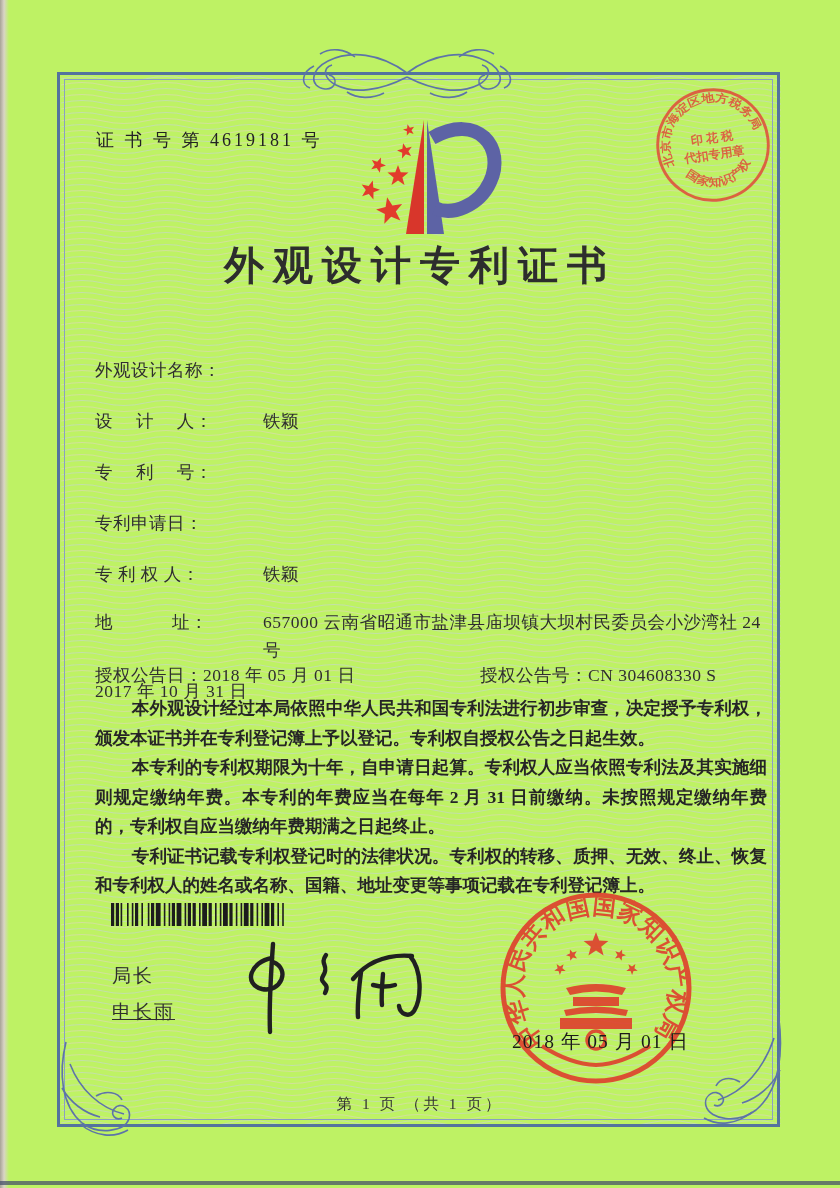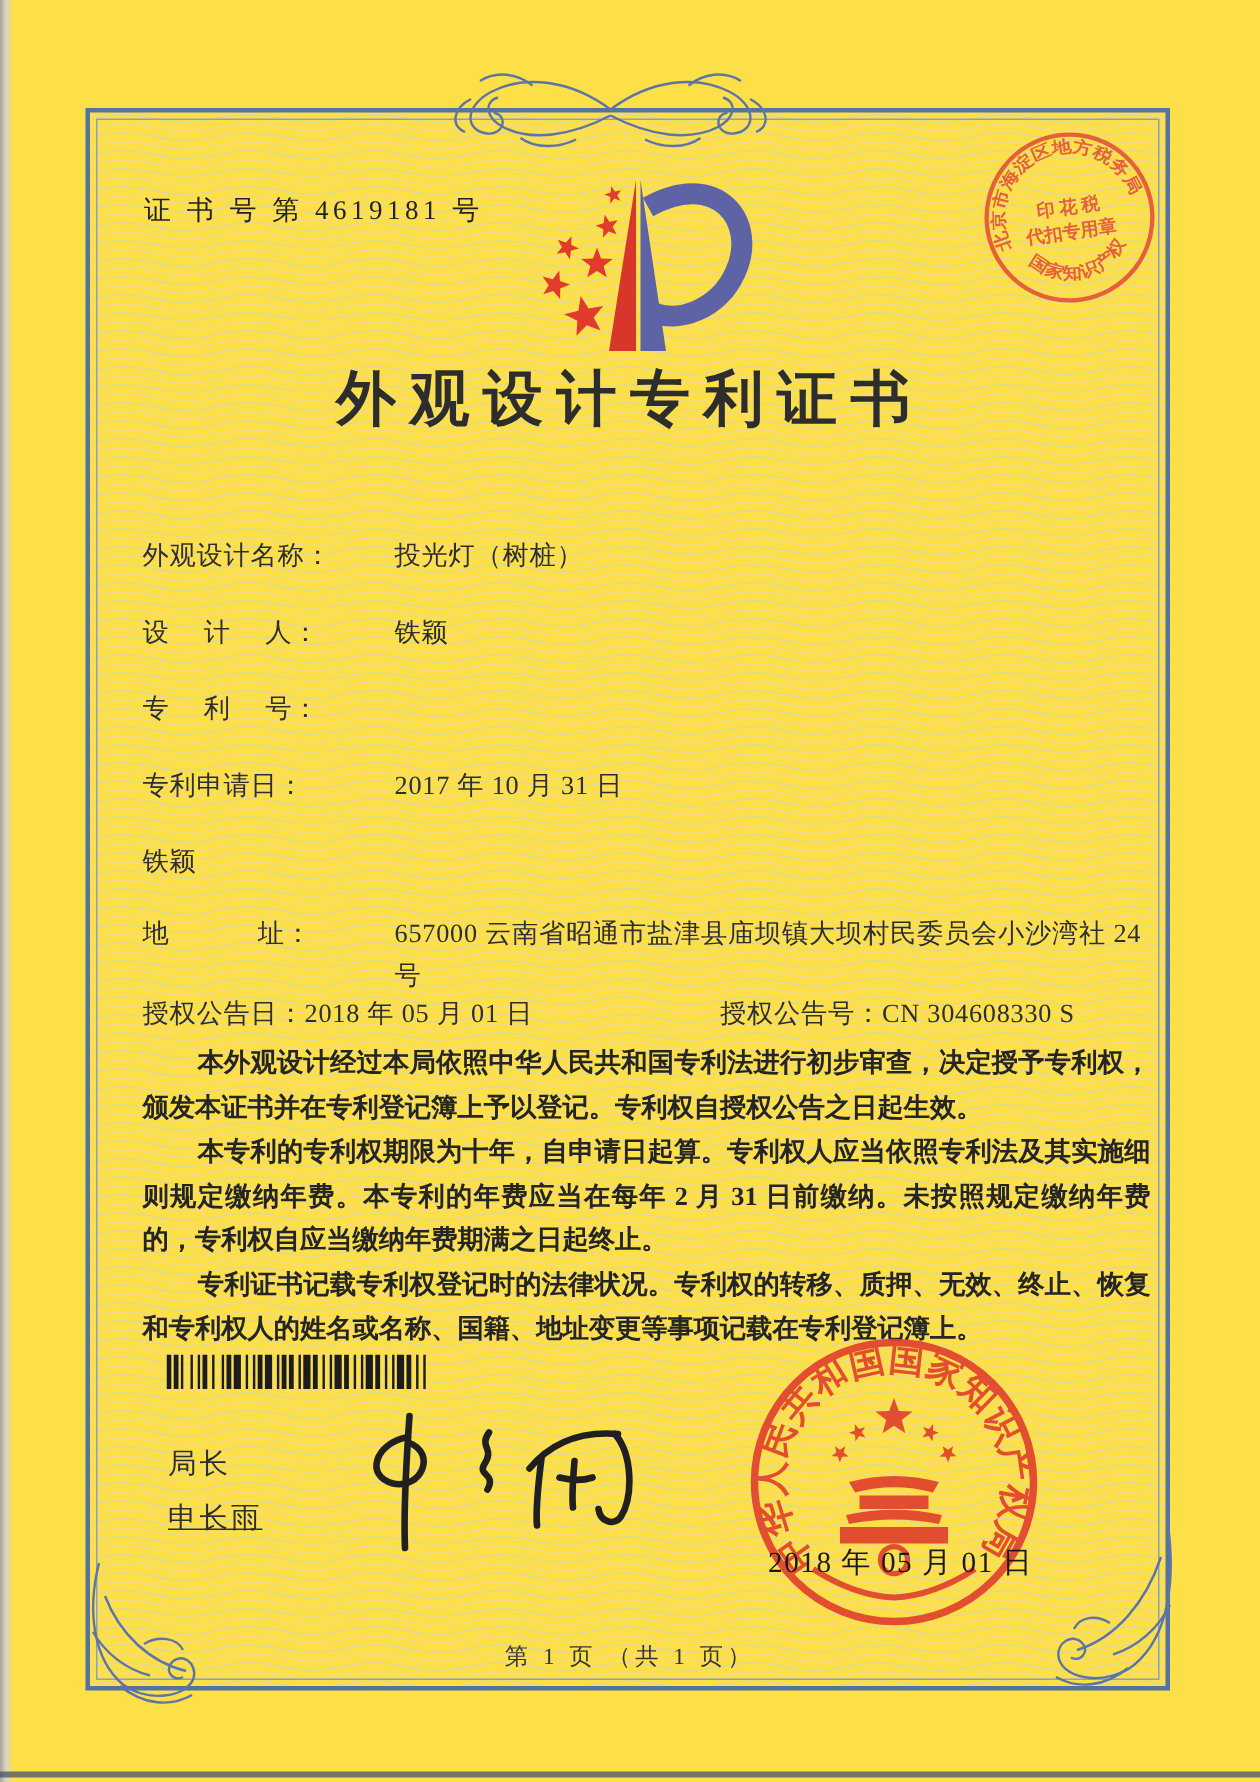--- a/index.html
+++ b/index.html
@@ -1,18 +1,18 @@
 <!DOCTYPE html>
 <html><head>
 <meta charset="utf-8">
 <style>
   html,body{margin:0;padding:0;background:#e9e5da;}
   .page{
     position:relative;width:840px;height:1188px;margin:0 auto;
-    background:#fde047;overflow:hidden;
+    background:#bef264;overflow:hidden;
     font-family:"Liberation Serif","DejaVu Serif",serif;color:#2e2e2e;
   }
   .scan-edge-left{position:absolute;left:0;top:0;width:9px;height:100%;
     background:linear-gradient(90deg,#a8a396,#d9d4c6 45%,rgba(0,0,0,0));}
   .scan-edge-bottom{position:absolute;left:0;top:1181px;width:100%;height:4px;background:#47506a;opacity:.75;}
   .frame-outer{position:absolute;left:57px;top:72px;width:723px;height:1055px;
     border:3px solid #54739e;box-sizing:border-box;}
   .frame-inner{position:absolute;left:4px;top:4px;right:4px;bottom:4px;border:1px solid #8aa0c2;}
   .wave-bg{position:absolute;left:61px;top:76px;pointer-events:none;}
   .ornament{position:absolute;pointer-events:none;}
@@ -106,34 +106,34 @@
     <path d="M86 6 L 68 120 L 86 120 Z" fill="#d8362b"></path>
     <path d="M89 6 L 89 120 L 106 120 Z" fill="#5d63a5"></path>
     <path d="M94 24 C 140 -2 168 34 152 68 C 141 92 114 102 97 94" fill="none" stroke="#5d63a5" stroke-width="14"></path>
   </svg>
 
   <h1 class="title">外观设计专利证书</h1>
 
   <div class="fields">
     <div class="frow" style="top:356px;">
       <span class="flabel">外观设计名称：</span>
-      <span class="fvalue">投光灯（树桩）</span>
     </div>
     <div class="frow" style="top:407px;">
       <span class="flabel">设　 计　 人：</span>
       <span class="fvalue">铁颖</span>
     </div>
     <div class="frow" style="top:458px;">
       <span class="flabel">专　 利　 号：</span>
     </div>
-    <div class="frow" style="top:509px;">
+    <div class="frow" style="top:509px;flex-direction:column;">
       <span class="flabel">专利申请日：</span>
       <span class="fvalue">2017 年 10 月 31 日</span>
     </div>
     <div class="frow" style="top:560px;">
+      <span class="flabel">专 利 权 人：</span>
       <span class="fvalue">铁颖</span>
     </div>
     <div class="frow" style="top:608px;">
       <span class="flabel">地　　　 址：</span>
       <span class="fvalue">657000 云南省昭通市盐津县庙坝镇大坝村民委员会小沙湾社 24 号</span>
     </div>
     <div class="grant-row" style="top:661px;">
       <span class="grant-left">
         <span>授权公告日：</span><span>2018 年 05 月 01 日</span>
       </span>

